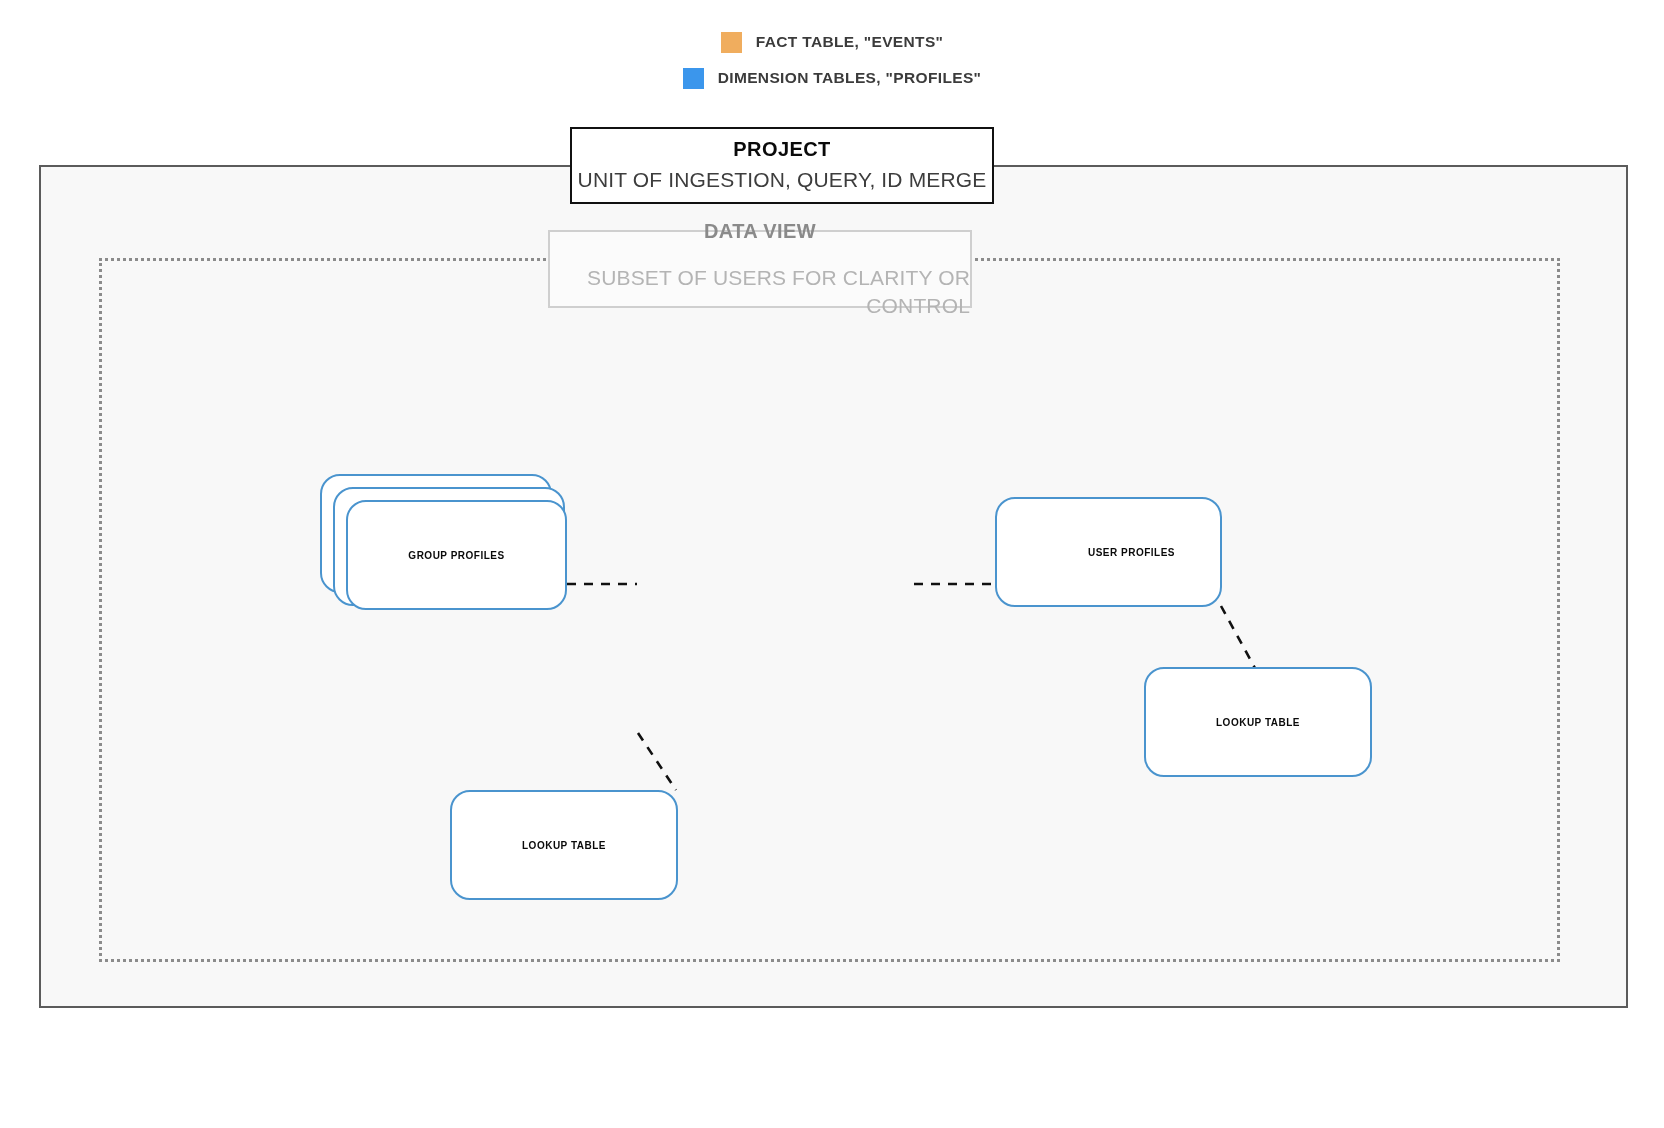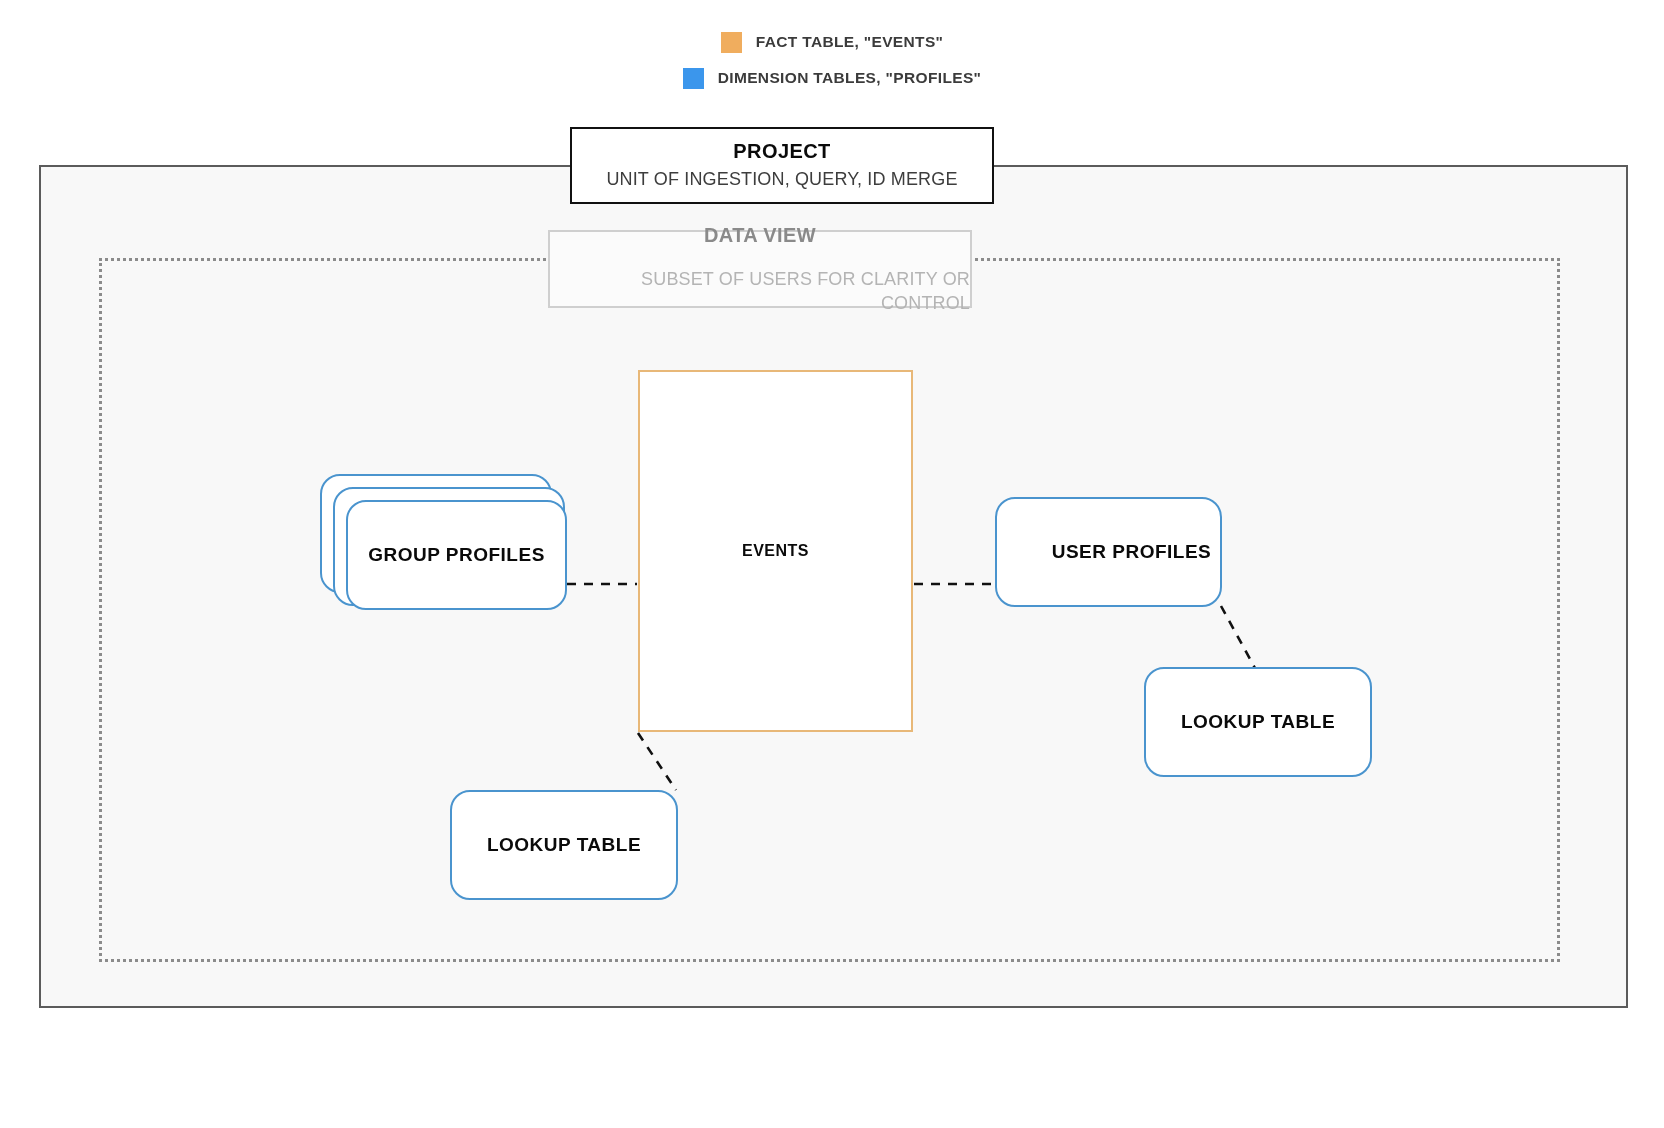--- a/index.html
+++ b/index.html
@@ -99,21 +99,21 @@
     border: 2px solid #cfcfcf;
     background: #fbfbfb;
   }
   .banner-title {
     font-size: 20px;
     font-weight: bold;
     letter-spacing: 0.4px;
     line-height: 1.25;
   }
   .banner-sub {
-    font-size: 18px;
+    font-size: 21px;
     font-weight: normal;
     letter-spacing: 0.15px;
     line-height: 1.3;
     margin-top: 4px;
   }
   .banner-project .banner-title { color: #0a0a0a; }
   .banner-project .banner-sub   { color: #3d3d3d; }
   .banner-dataview .banner-title { color: #8a8a8a; }
   .banner-dataview .banner-sub   { color: #b4b4b4; margin-top: 20px; }
 
@@ -143,21 +143,21 @@
     position: absolute;
     box-sizing: border-box;
     border: 2px solid #4a94ce;
     border-radius: 20px;
     background: #ffffff;
     display: flex;
     align-items: center;
     justify-content: center;
   }
   .dim-label {
-    font-size: 19px;
+    font-size: 10px;
     font-weight: bold;
     letter-spacing: 0.5px;
     color: #0a0a0a;
     white-space: nowrap;
   }
   .card-ghost {
     background: #ffffff;
   }
 
   
@@ -216,23 +216,20 @@
 
   <div class="dataview-frame"></div>
 
   <svg class="connector-svg">
     <line class="conn" x1="567" y1="584" x2="637" y2="584"></line>
     <line class="conn" x1="914" y1="584" x2="994" y2="584"></line>
     <line class="conn" x1="1221" y1="606" x2="1256" y2="670"></line>
     <line class="conn" x1="638" y1="733" x2="676" y2="790"></line>
   </svg>
 
-  <div class="events-box">
-    <span class="events-label">EVENTS</span>
-  </div>
 
   <div class="dim-card card-ghost gp-3"></div>
   <div class="dim-card card-ghost gp-2"></div>
   <div class="dim-card gp-1">
     <span class="dim-label">GROUP PROFILES</span>
   </div>
 
   <div class="dim-card user-profiles">
     <span class="dim-label">USER PROFILES</span>
   </div>

